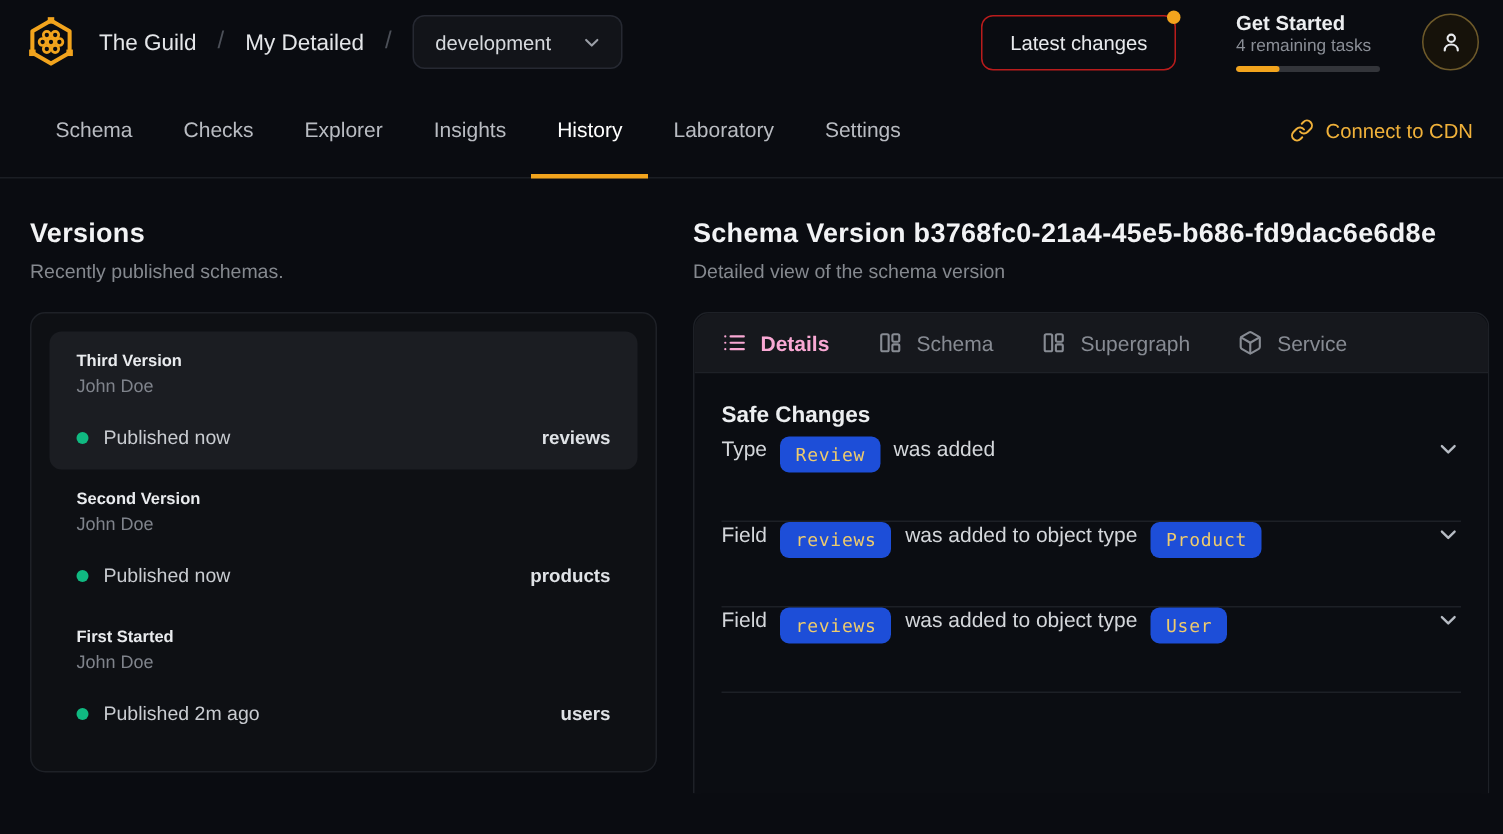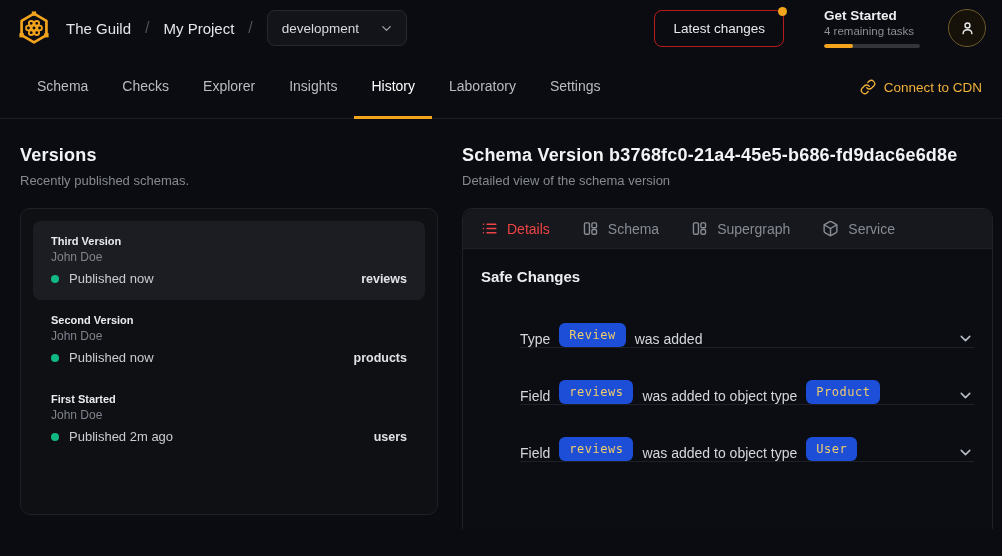--- a/index.html
+++ b/index.html
@@ -56,39 +56,39 @@
 
   .left-col { width:418px; flex:none; }
   .versions-card {
     margin-top:20px; border:1px solid #1e2127; border-radius:10px;
     background:#0e1014; padding:12px; height:307px;
   }
   .version-item { padding:14px 18px; border-radius:8px; cursor:pointer; }
   .version-item.selected { background:#1b1d22; }
   .vi-title { font-size:11px; font-weight:700; color:#e9ebee; }
   .vi-author { font-size:12px; color:#7f838b; margin-top:3px; }
-  .vi-row { display:flex; align-items:center; margin-top:7px; }
+  .vi-row { display:flex; align-items:center; margin-top:20px; }
   .vi-dot { width:8px; height:8px; border-radius:50%; background:#10b981; margin-right:10px; flex:none; }
   .vi-status { font-size:13px; color:#c9ccd1; }
   .vi-service { margin-left:auto; font-size:12.5px; font-weight:700; color:#dfe2e6; }
 
   .right-col { flex:1; margin-left:24px; min-width:0; }
   .detail-box {
     margin-top:20px; border:1px solid #1e2127; border-bottom:none;
     border-radius:10px 10px 0 0; background:#0b0d12; height:321px;
   }
   .detail-tabs {
     display:flex; align-items:center; gap:32px; background:#16181d;
     border-bottom:1px solid #1e2127; border-radius:10px 10px 0 0; padding:11px 18px;
   }
   .dtab { display:flex; align-items:center; gap:9px; font-size:14px; color:#878b93; cursor:pointer; }
-  .dtab.active { color:#ef4444; font-weight:400; }
+  .dtab.active { color:#f9a8d4; font-weight:700; }
   .detail-body { padding:0 18px; }
   .section-title { font-size:15px; font-weight:700; color:#eceef0; margin:19px 0 6px; }
-  .change-row { display:flex; align-items:flex-end; height:57px; border-bottom:1px solid #1d2026;margin-left:39px; }
+  .change-row { display:flex; align-items:flex-start; height:57px; border-bottom:1px solid #1d2026; }
   .cr-text { font-size:14px; color:#d4d7db; }
   .code-badge {
     font-family:"DejaVu Sans Mono", monospace; font-size:12px; letter-spacing:.5px;
     color:#eecb6d; background:#1d4ed8; border-radius:6px; padding:5px 10px; margin:0 9px;
   }
   .cr-chevron { margin-left:auto; color:#b7bcc4; cursor:pointer; }
 </style>
 </head>
 <body>
 
@@ -106,21 +106,21 @@
         <circle cx="13.8" cy="20" r="2.6"></circle>
         <circle cx="23.1" cy="14.8" r="2.6"></circle>
         <circle cx="16.9" cy="14.8" r="2.6"></circle>
         <circle cx="23.1" cy="25.2" r="2.6"></circle>
         <circle cx="16.9" cy="25.2" r="2.6"></circle>
       </g>
     </svg>
   </span>
   <span class="crumb">The Guild</span>
   <span class="slash">/</span>
-  <span class="crumb">My Project</span>
+  <span class="crumb">My Detailed</span>
   <span class="slash">/</span>
   <div class="env-select">
     <span>development</span>
     <span>
       <svg viewBox="0 0 24 24" width="15" height="15" fill="none" stroke="#9a9ea6" stroke-width="2.2" stroke-linecap="round" stroke-linejoin="round">
           <polyline points="6 9 12 15 18 9"></polyline>
         </svg>
     </span>
   </div>
 

